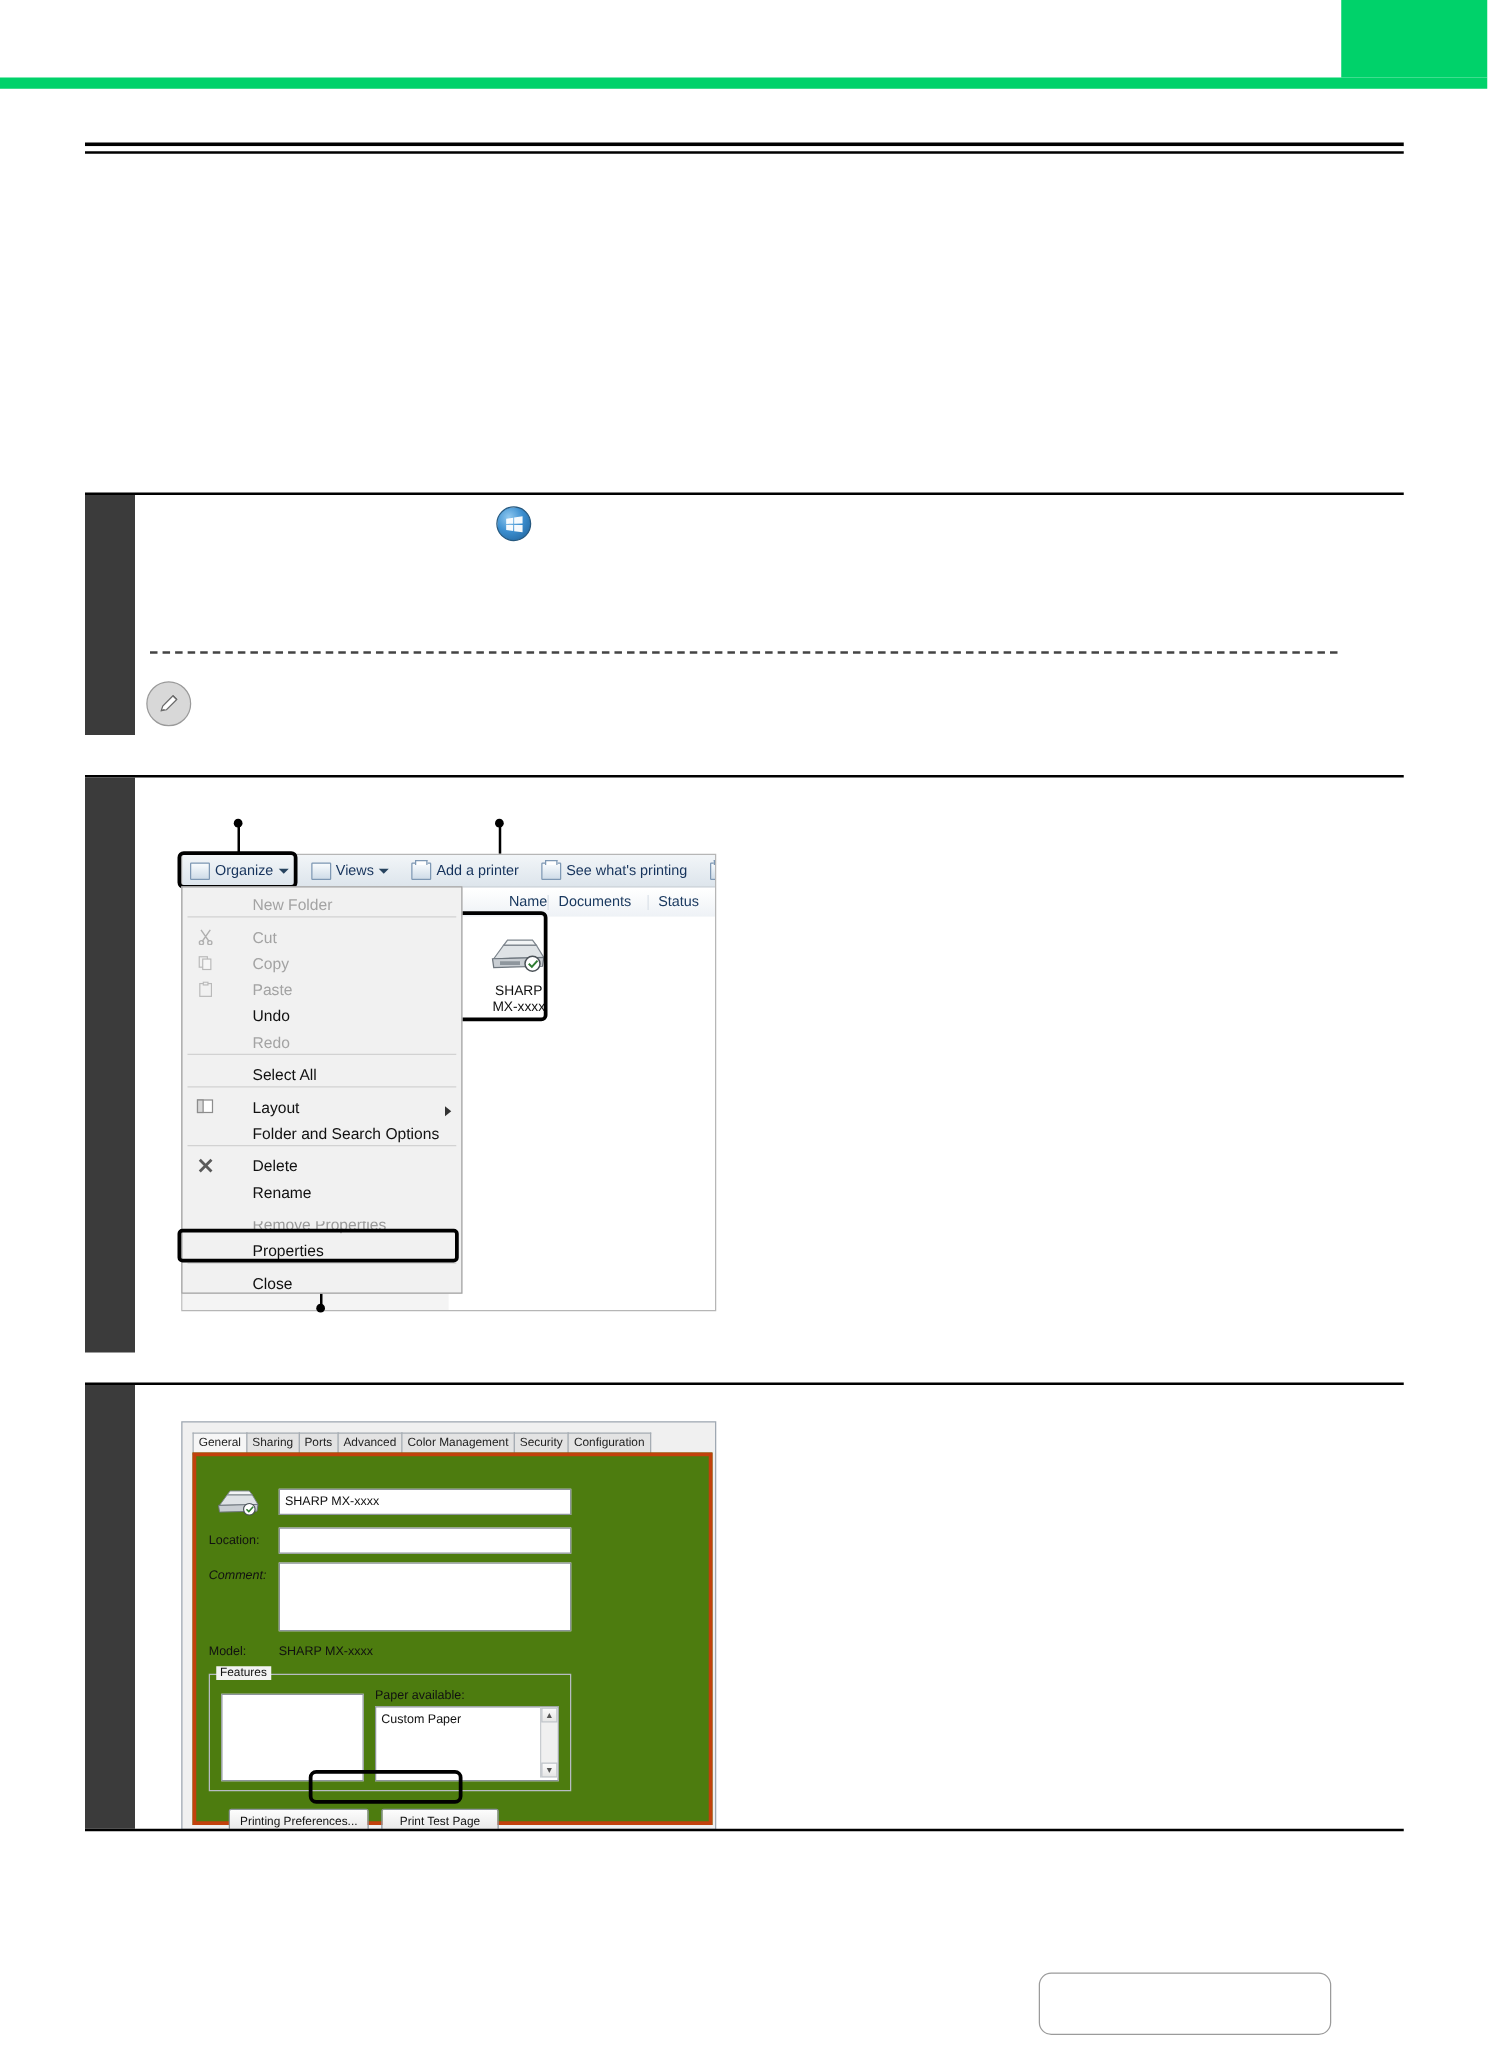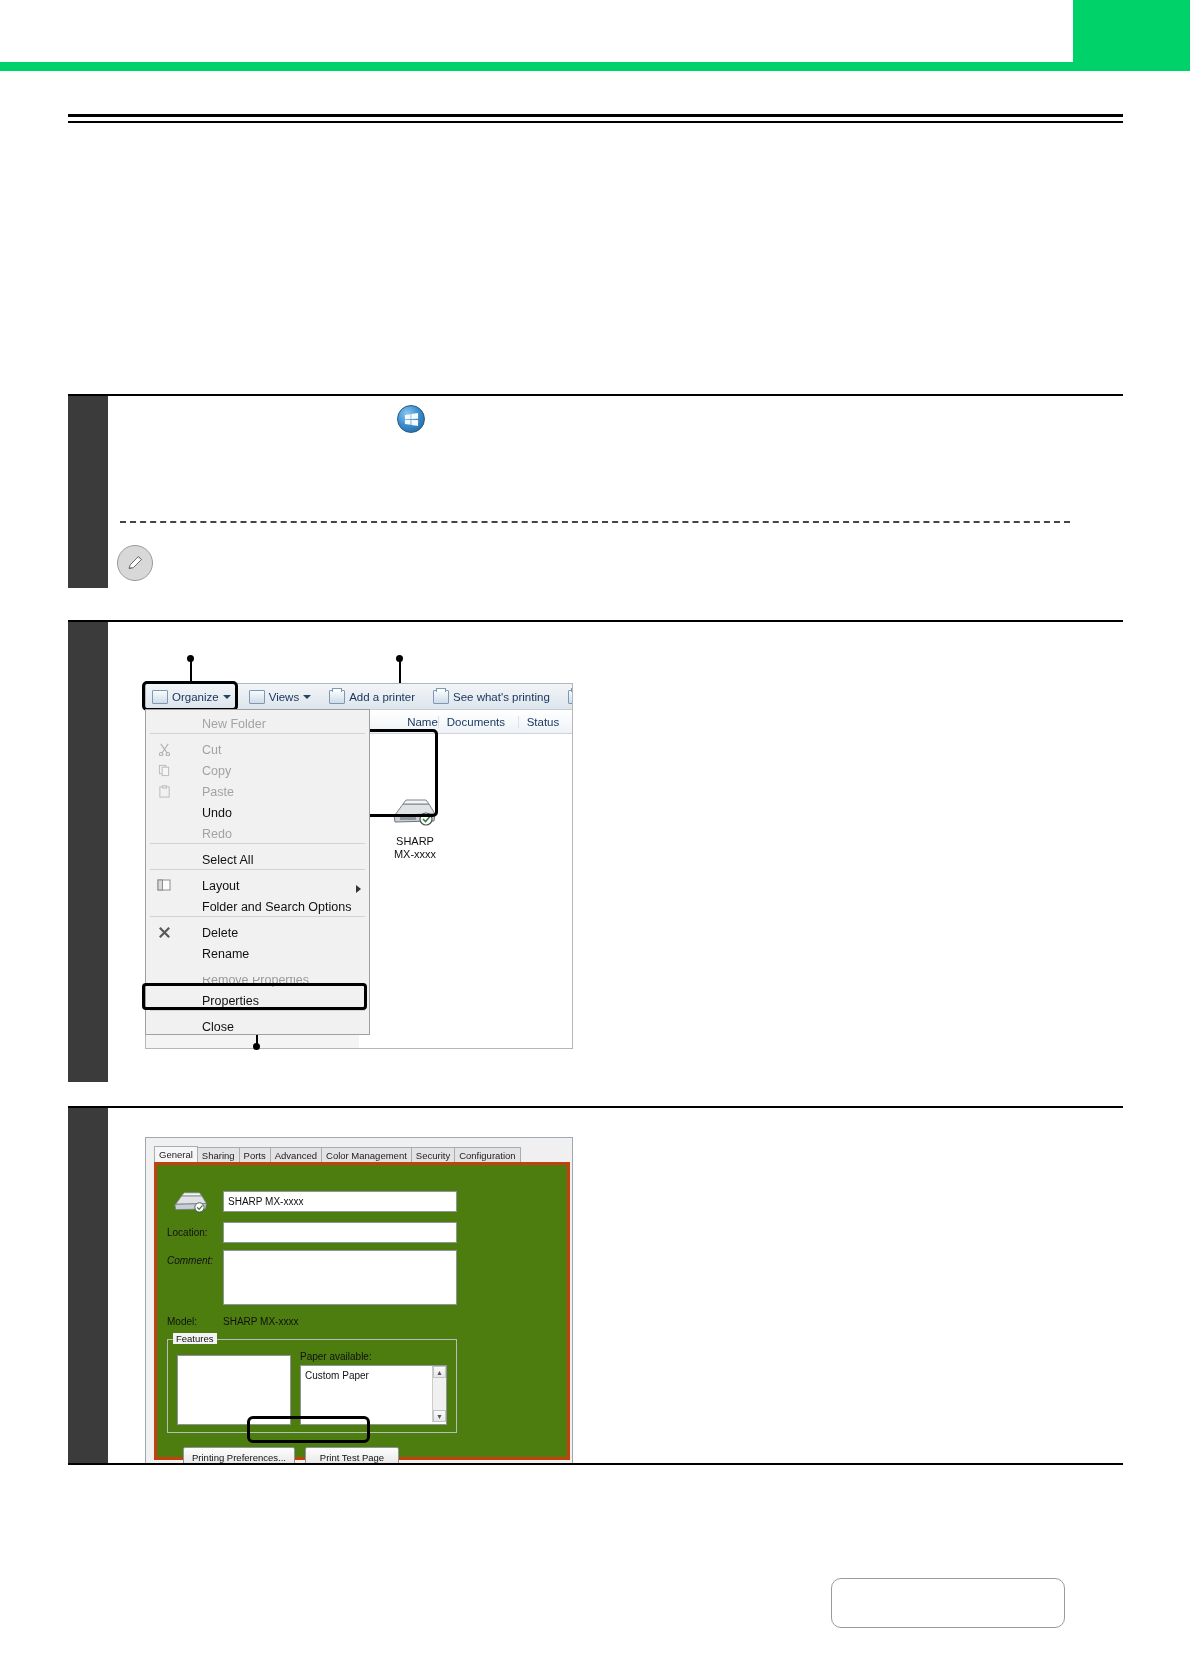--- a/index.html
+++ b/index.html
@@ -158,21 +158,20 @@
   .shot1-col .c2 { width: 78px; border-right:1px solid #dbe2e9;}
   .shot1-col .c3 { width: 50px; }
 
   .shot1-left {
     position:absolute; left:0; top:27px; width:213px; height:337px;
     background:#f4f4f4;
   }
   .shot1-right {
     position:absolute; left:213px; top:49px; width:213px; height:315px;
     background:#ffffff;
-    margin-top:48px;
   }
 
   
   .menu {
     position: absolute;
     left: 145px;
     top: 709px;
     width: 223px;
     background: #f1f1f1;
     border: 1px solid #a0a0a0;
@@ -259,21 +258,21 @@
     width: 426px;
     height: 325px;
     background: #f0f0f0;
     border: 1px solid #9fa8b2;
     overflow: hidden;
     font-size: 10px;
     color: #111;
   }
   .tabs {
     position:absolute; left:8px; top:8px;
-    display:flex; align-items:flex-end;
+    display:flex; align-items:flex-start;
     font-size: 9.5px;
   }
   .tab {
     border: 1px solid #a6adb4;
     border-bottom: none;
     background: #e3e3e3;
     padding: 2px 4px 3px 4px;
     margin-right: -1px;
     color:#222;
     white-space: nowrap;

